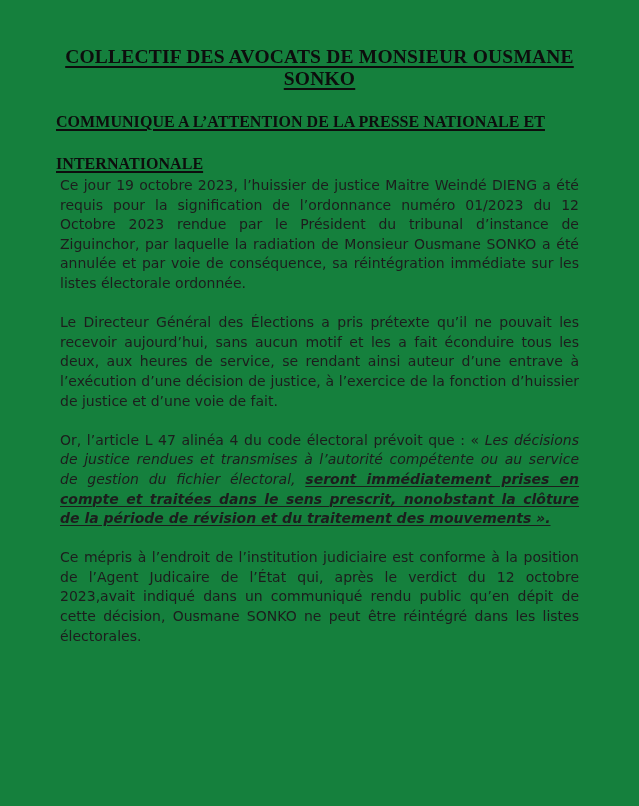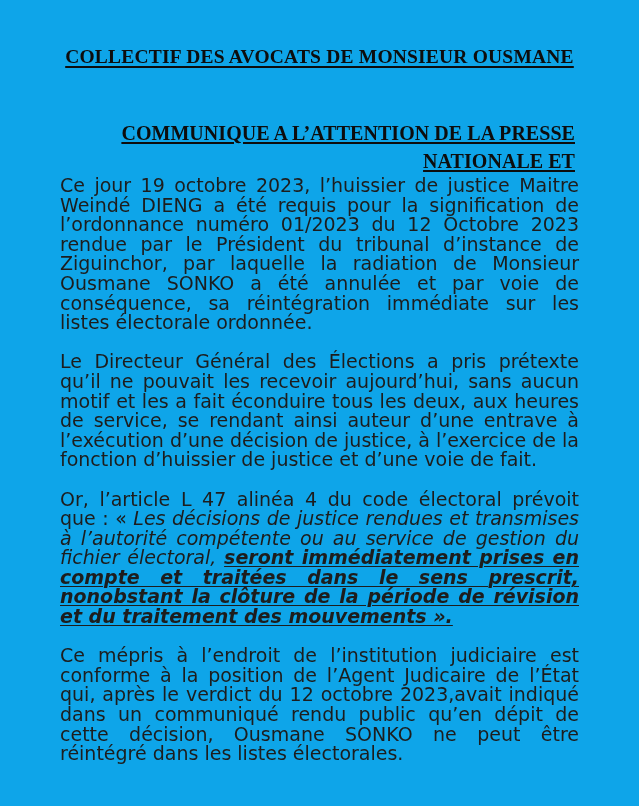--- a/index.html
+++ b/index.html
@@ -14,21 +14,21 @@
     position: relative;
     overflow: hidden;
     font-family: "DejaVu Sans", sans-serif;
     color: #171717;
     -webkit-font-smoothing: antialiased;
   }
 
   .page {
     position: absolute;
     inset: 0;
-    background: #0ea5e9;
+    background: #15803d;
     padding: 0;
   }
 
   
   .heading-block {
     margin: 0;
     padding: 0;
   }
 
   .doc-title {
@@ -44,25 +44,25 @@
   }
   .doc-title .u {
     text-decoration: underline;
     text-decoration-thickness: 2px;
     text-underline-offset: 2.5px;
   }
 
   .doc-subtitle {
     font-family: "Liberation Serif", "DejaVu Serif", serif;
     font-weight: bold;
-    font-size: 20px;
+    font-size: 16px;
     line-height: 1.42;
-    text-align: right;
+    text-align: left;
     letter-spacing: 0.05px;
-    margin: 16px;
+    margin: 8px;
     padding: 0 48px;
     color: #0d0d0d;
   }
   .doc-subtitle .u {
     text-decoration: underline;
     text-decoration-thickness: 1.6px;
     text-underline-offset: 2px;
   }
 
   .title-row-1 { position: absolute; left: 0; right: 0; top: 44px; }
@@ -71,21 +71,21 @@
   .sub-row-2   { position: absolute; left: 0; right: 0; top: 124px; }
   .sub-row-3   { position: absolute; left: 0; right: 0; top: 145px; }
 
   
   .body-text {
     position: absolute;
     left: 60px;
     width: 519px;
     top: 176px;
     font-family: "DejaVu Sans", "Liberation Sans", sans-serif;
-    font-size: 19px;
+    font-size: 14px;
     line-height: 19.6px;
     text-align: justify;
     text-justify: inter-word;
     color: #1d1d1d;
   }
 
   .para {
     margin: 0 0 19.6px 0;
     text-align: justify;
     text-align-last: left;
@@ -107,28 +107,38 @@
 <body>
 
 <div class="page">
 
   <div class="heading-block title-row-1">
     <div class="doc-title">
       <span class="u">COLLECTIF DES AVOCATS DE MONSIEUR OUSMANE</span>
     </div>
   </div>
 
+  <div class="heading-block title-row-2">
+    <div class="doc-title">
+      <span class="u">SONKO</span>
+    </div>
+  </div>
 
   <div class="heading-block sub-row-1">
     <div class="doc-subtitle">
       <span class="u">COMMUNIQUE A L’ATTENTION DE LA PRESSE NATIONALE ET</span>
     </div>
   </div>
 
 
+  <div class="heading-block sub-row-3">
+    <div class="doc-subtitle">
+      <span class="u">INTERNATIONALE</span>
+    </div>
+  </div>
 
   <div class="body-text">
 
     <p class="para">Ce jour 19 octobre 2023, l’huissier de justice Maitre Weindé DIENG a été requis pour la signification de l’ordonnance numéro 01/2023 du 12 Octobre 2023 rendue par le Président du tribunal d’instance de Ziguinchor, par laquelle la radiation de Monsieur Ousmane SONKO  a été annulée et par voie de conséquence, sa réintégration immédiate sur les listes électorale ordonnée.</p>
 
 
     <p class="para">Le Directeur Général des Élections a pris prétexte qu’il ne pouvait les recevoir aujourd’hui, sans aucun motif et les a fait éconduire tous les deux, aux heures de service, se rendant ainsi auteur d’une entrave à l’exécution d’une décision de justice, à l’exercice de la fonction d’huissier de justice et d’une voie de fait.</p>
 
     <p class="para"><span>Or, l’article L 47 alinéa 4 du code électoral prévoit que : « </span><span class="it">Les décisions de justice rendues et transmises à l’autorité compétente ou au service de gestion du fichier électoral, </span><span class="it-bold-u">seront immédiatement prises en compte et traitées dans le sens prescrit, nonobstant la clôture de la période de révision et du traitement des mouvements ».</span></p>
 

